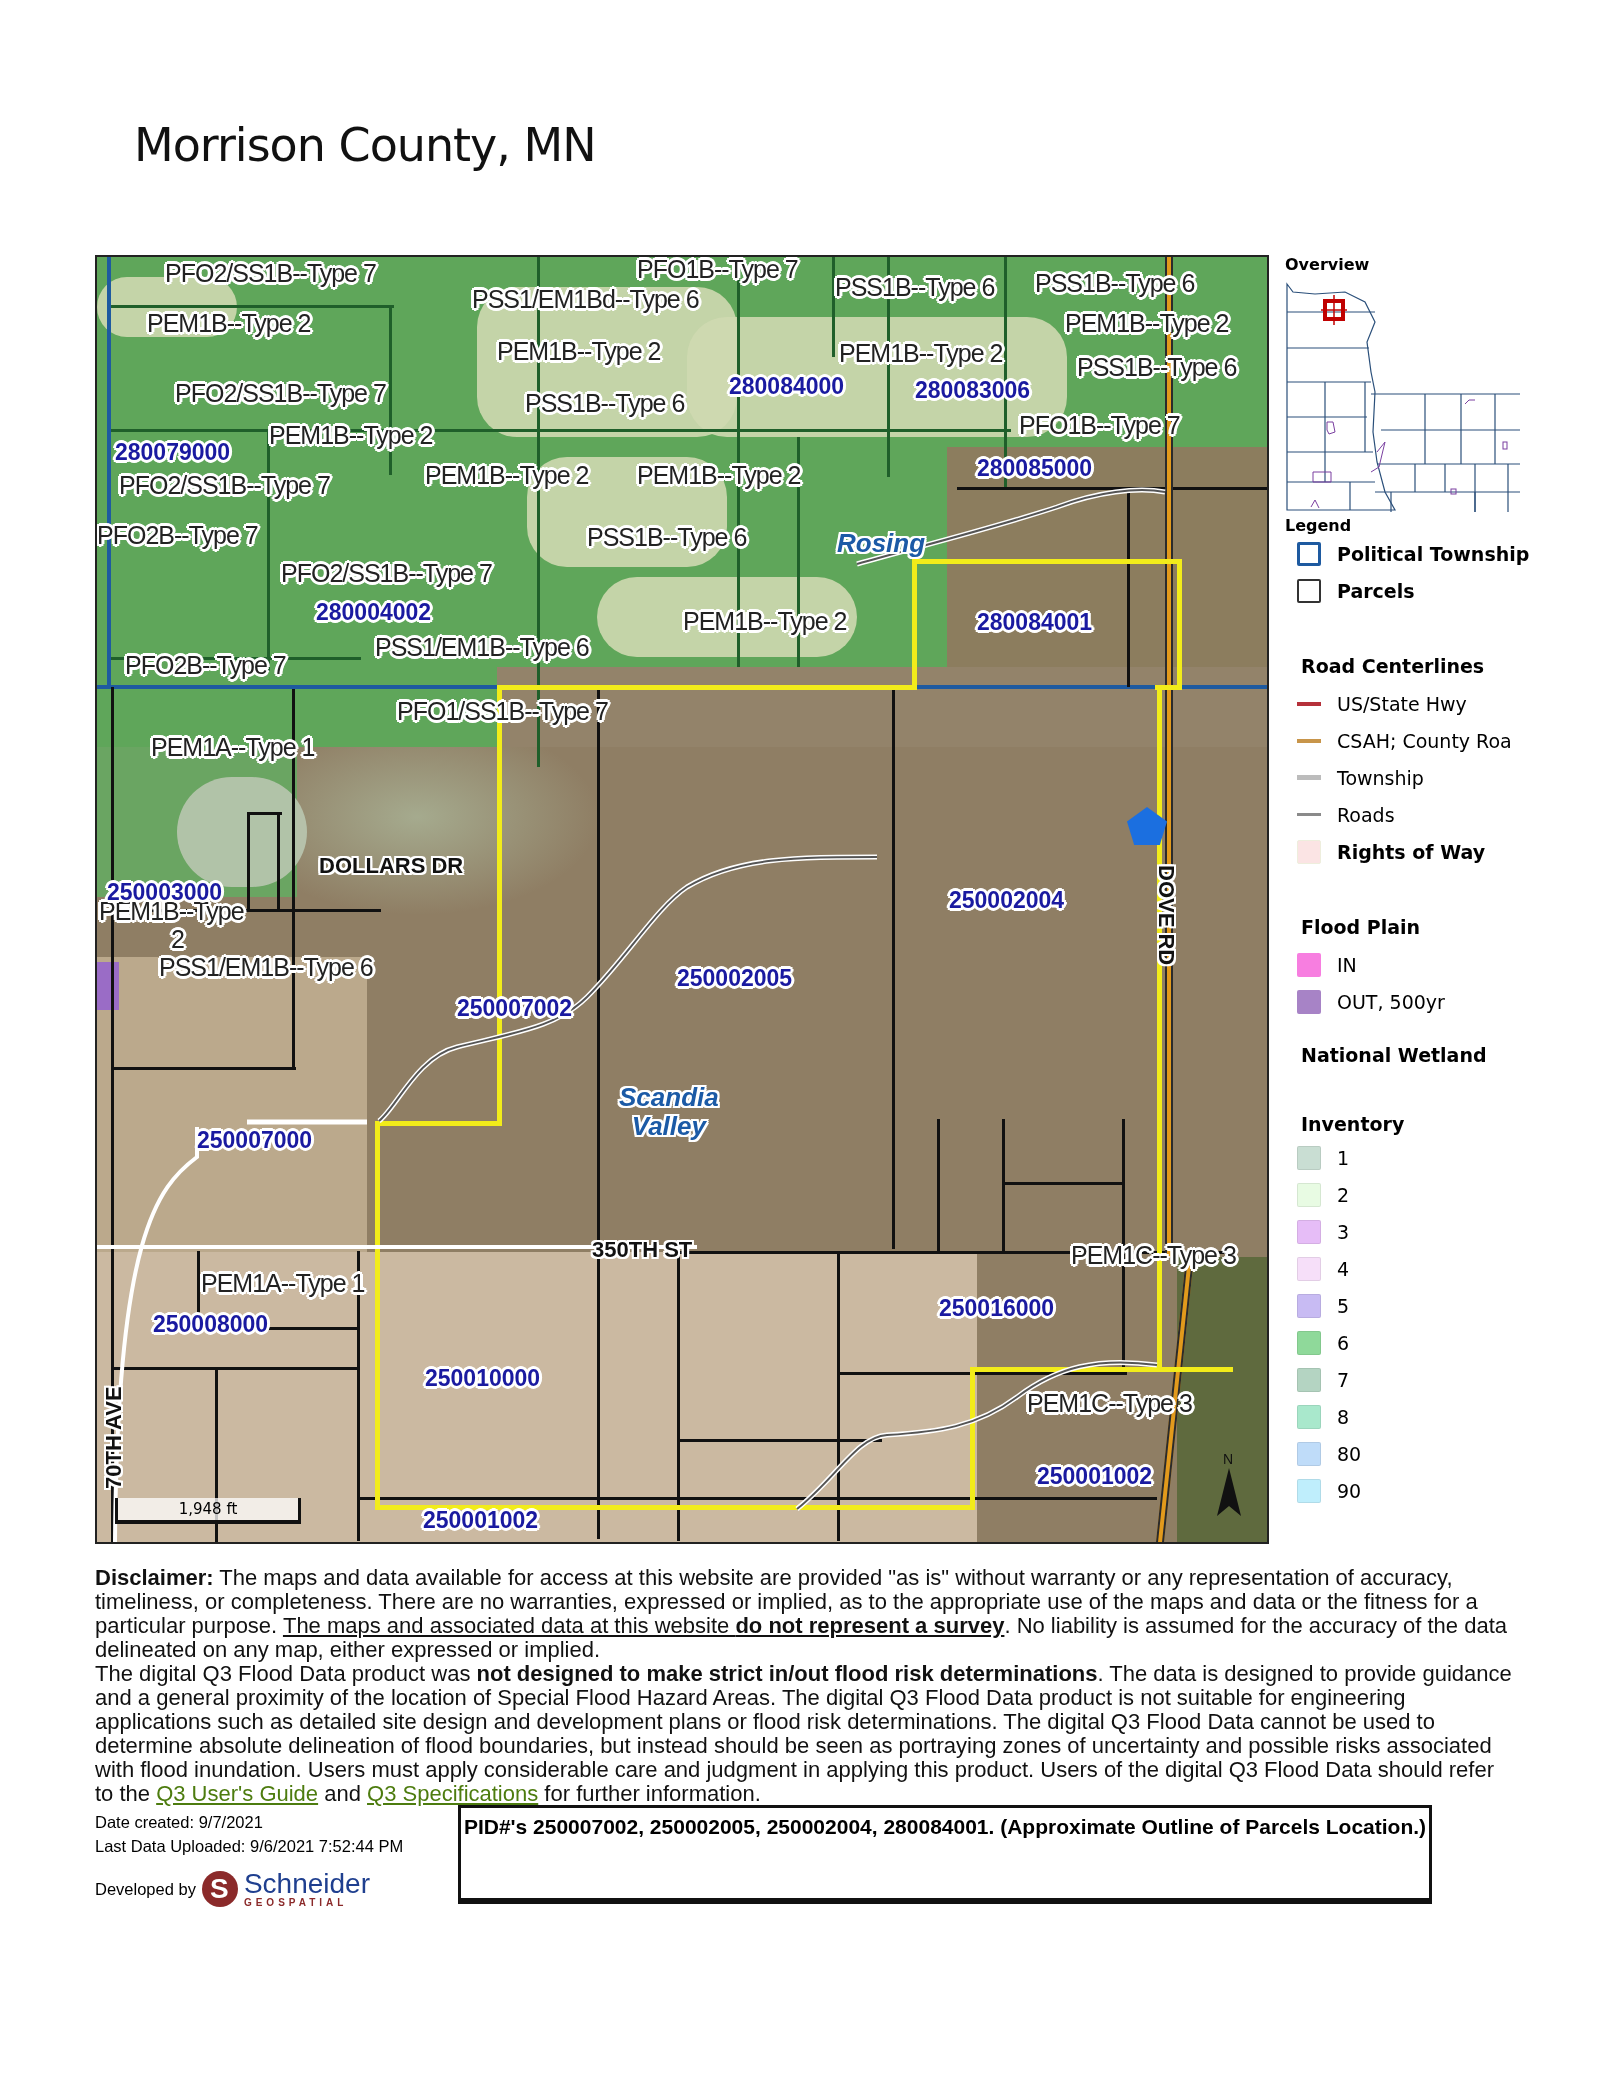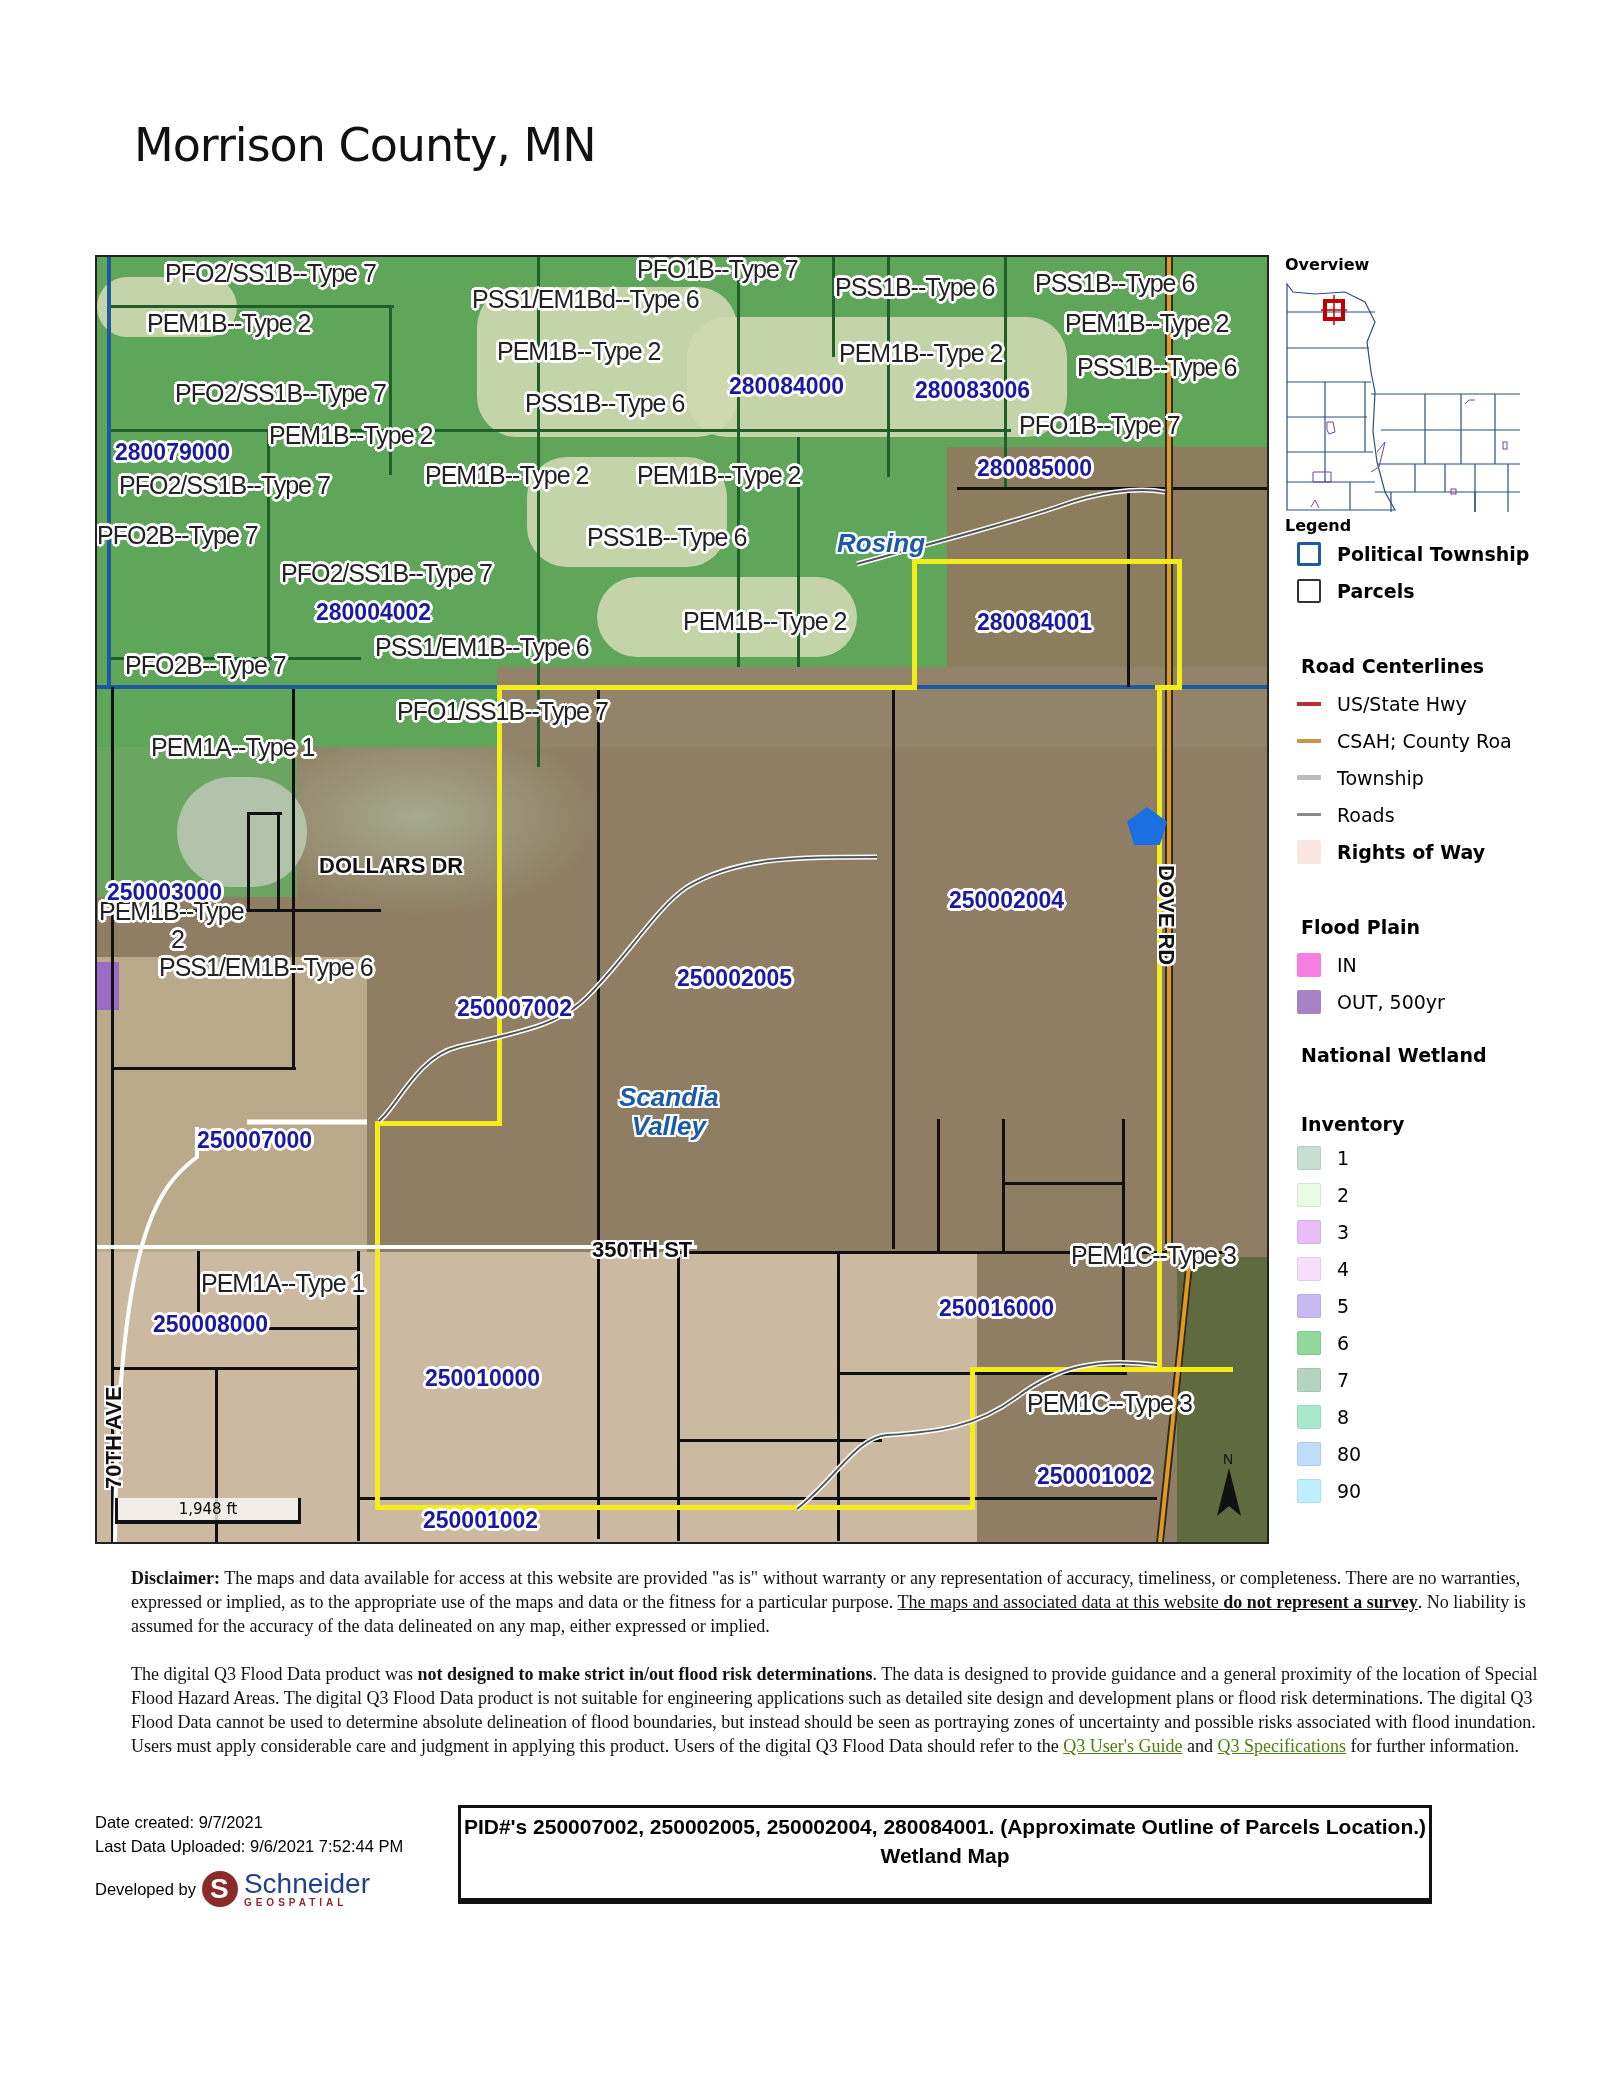--- a/index.html
+++ b/index.html
@@ -56,21 +56,21 @@
   .overview-map { width:235px; height:230px; margin-top:8px; position:relative; }
   .legend-title { margin-top:12px; }
   .lg-row { display:flex; align-items:center; height:37px; margin-left:12px; }
   .lg-head { font-family:"DejaVu Sans", sans-serif; font-weight:bold; font-size:19px; margin-left:16px; height:37px; line-height:37px;margin-top:39px; }
   .lg-swatch { width:24px; height:24px; margin-right:16px; box-sizing:border-box; border-radius:2px; }
   .lg-line { width:24px; height:4px; margin-right:16px; }
   .lg-text { font-family:"DejaVu Sans", sans-serif; font-size:19px; }
   .lg-text.b { font-weight:bold; }
 
   
-  .disc { position:absolute; left:95px; width:1420px; font-family:Liberation Serif, serif; font-size:18px; line-height:24px; color:#111;margin-left:36px; }
+  .disc { position:absolute; left:95px; width:1420px; font-family:Liberation Sans, sans-serif; font-size:22px; line-height:24px; color:#111; }
   .disc u { text-decoration:underline; }
   .disc a { color:#4d7c0f; text-decoration:underline; }
 
   .meta { position:absolute; left:95px; top:1810px; font-family:"Liberation Sans", sans-serif; font-size:16.5px; line-height:24px; }
   .dev { position:absolute; left:95px; top:1870px; display:flex; align-items:center; font-family:"Liberation Sans", sans-serif; font-size:16.5px; }
   .sch-icon { width:36px; height:36px; border-radius:50%; background:#8b2a2a; margin-left:6px; position:relative; }
   .sch-icon::after { content:"S"; position:absolute; left:8px; top:2px; color:#fff; font-weight:bold; font-size:28px; font-family:"Liberation Sans", sans-serif; }
   .sch-words { margin-left:6px; line-height:1; }
   .sch-words .n { color:#1f3f8f; font-size:28px; font-family:"Liberation Sans", sans-serif; }
   .sch-words .g { color:#8b2a2a; font-size:10px; letter-spacing:4px; font-weight:bold; }
@@ -396,14 +396,13 @@
   <span>Developed by</span>
   <div class="sch-icon"></div>
   <div class="sch-words">
     <div class="n">Schneider</div>
     <div class="g">GEOSPATIAL</div>
   </div>
 </div>
 
 <div class="infobox">
   <div>PID#'s 250007002, 250002005, 250002004, 280084001. (Approximate Outline of Parcels Location.)</div>
-  <div>Wetland Map</div>
 </div>
 
 </body></html>

